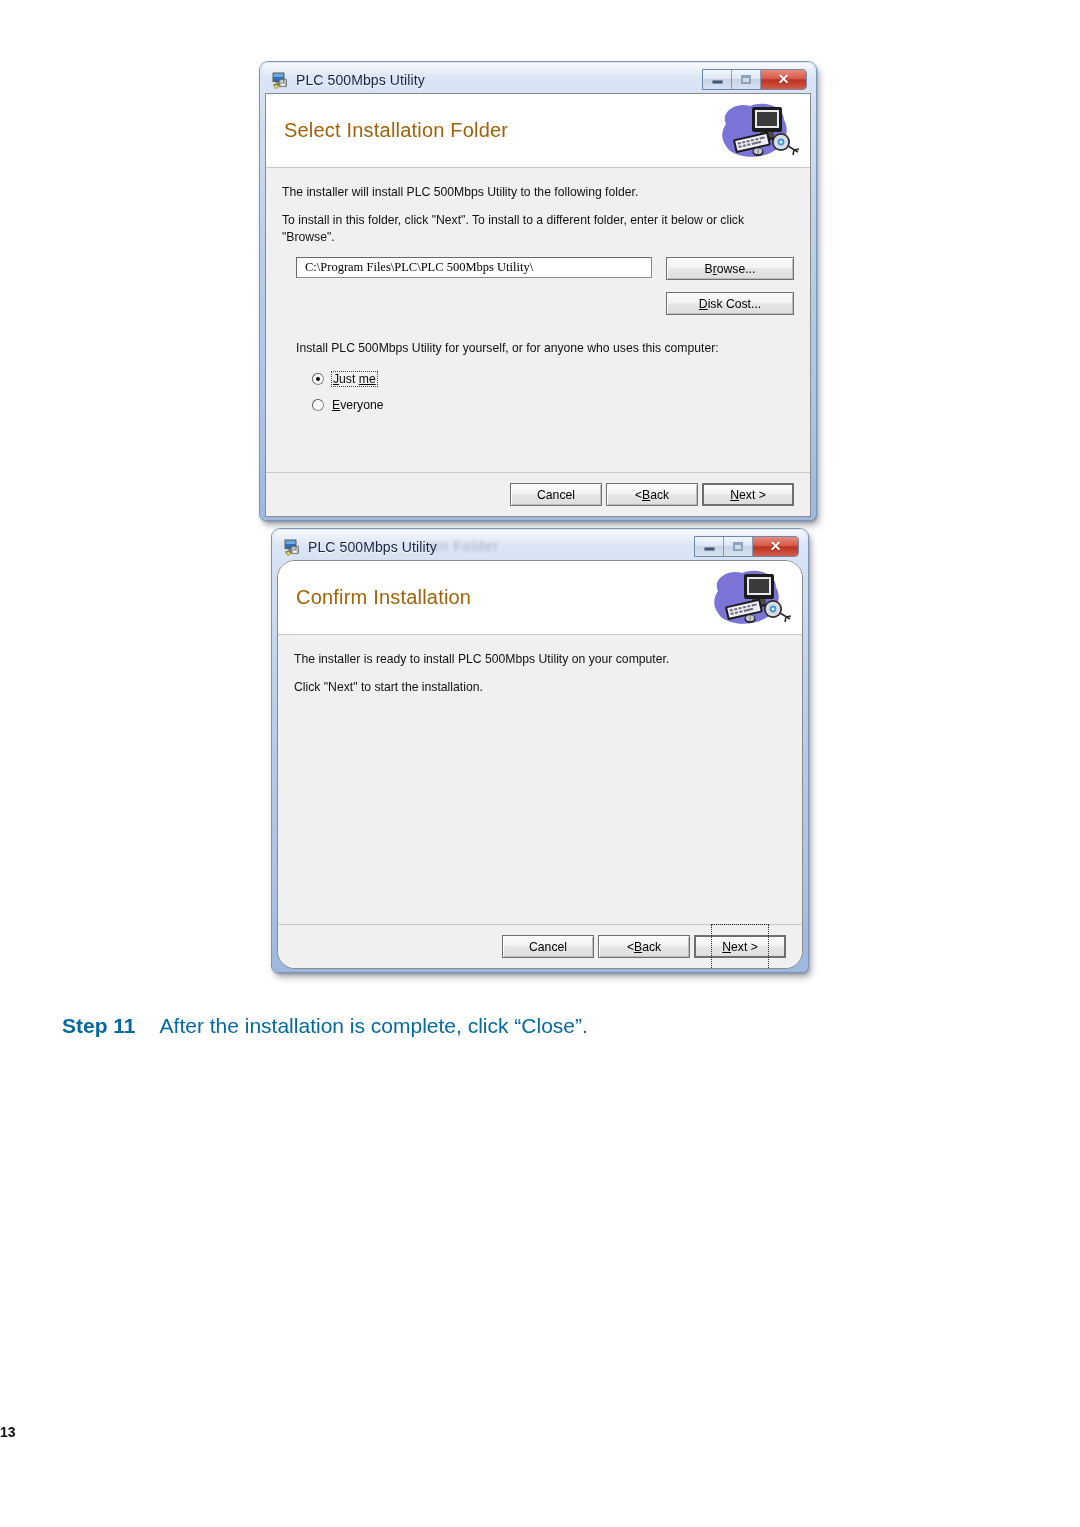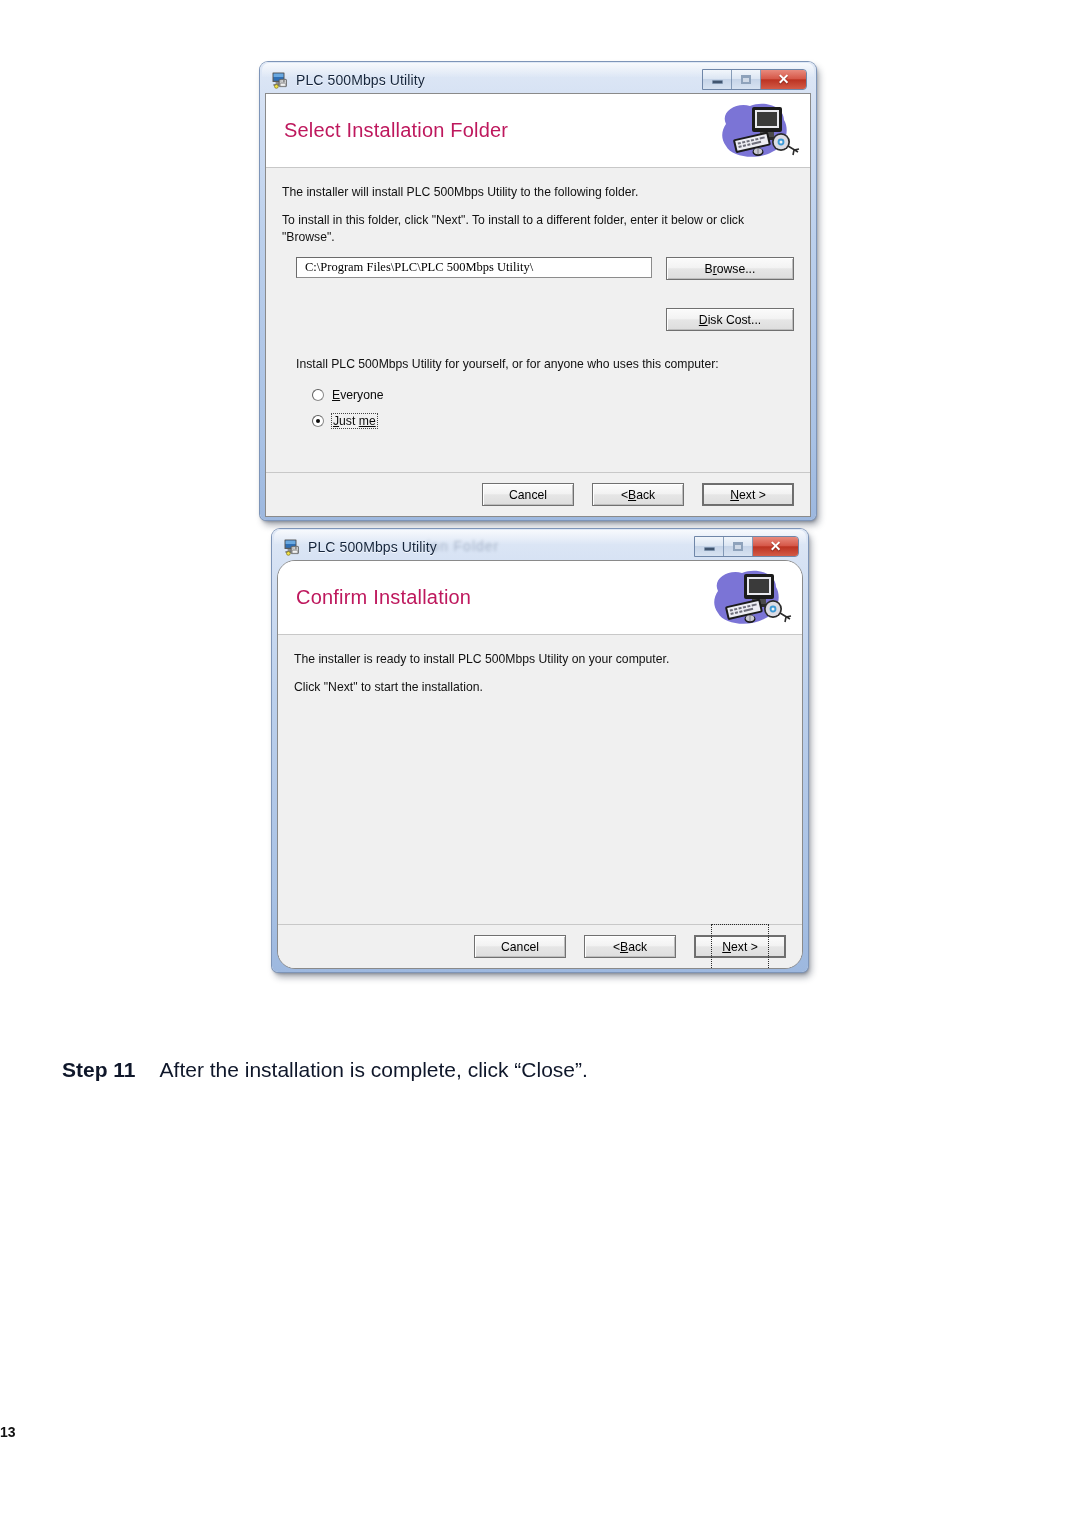--- a/index.html
+++ b/index.html
@@ -127,21 +127,21 @@
   
   .msi-header {
     background: #ffffff;
     border-bottom: 1px solid #c8c8c8;
     display: flex;
     align-items: center;
     position: relative;
   }
   .msi-header-title {
     font-size: 20px;
-    color: #be185d;
+    color: #a16207;
     padding-left: 18px;
     letter-spacing: 0.2px;
     font-family: "Liberation Sans", sans-serif;
   }
 
   
   .banner-art {
     position: absolute;
     right: 8px;
     top: 4px;
@@ -185,21 +185,21 @@
     color: #000;
     padding: 0 8px;
     line-height: 19px;
     white-space: nowrap;
     overflow: hidden;
   }
   .side-buttons {
     margin-left: 14px;
     display: flex;
     flex-direction: column;
-    gap: 28px;
+    gap: 12px;
   }
 
   .winbutton {
     min-width: 128px;
     height: 23px;
     background: linear-gradient(180deg,#fbfbfb 0%,#f3f3f3 45%,#e6e6e6 52%,#ddd 100%);
     border: 1px solid #707070;
     font-size: 12.2px;
     color: #000;
     display: flex;
@@ -256,35 +256,34 @@
   }
 
   .msi-footer {
     position: absolute;
     left: 0; right: 0; bottom: 0;
     height: 44px;
     border-top: 1px solid #c8c8c8;
     display: flex;
     align-items: center;
     justify-content: flex-end;
-    gap: 18px;
+    gap: 4px;
     padding-right: 16px;
     background: #f0f0f0;
   }
   .msi-footer .winbutton { min-width: 92px; }
 
   
   .step-line {
     position: absolute;
     left: 62px;
     top: 1014px;
     font-size: 21px;
-    color: #0f172a;
+    color: #0369a1;
     white-space: nowrap;
-    margin-top: 44px;
   }
   .step-line .step-label {
     font-weight: bold;
     margin-right: 24px;
   }
   .page-number {
     position: absolute;
     left: 0; right: 0;
     top: 1424px;
     font-size: 14px;
@@ -387,29 +386,29 @@
           <div class="winbutton">
             <span><span class="u">D</span>isk Cost...</span>
           </div>
         </div>
       </div>
 
       <div class="install-for">Install PLC 500Mbps Utility for yourself, or for anyone who uses this computer:</div>
 
       <div class="radio-list">
         <div class="radio-row">
+          <span class="radio checked"></span>
+          <span class="radio-label focused">
+            <span class="u">J</span>ust <span class="u">me</span>
+          </span>
+        </div>
+        <div class="radio-row">
           <span class="radio"></span>
           <span class="radio-label">
             <span class="u">E</span>veryone
-          </span>
-        </div>
-        <div class="radio-row">
-          <span class="radio checked"></span>
-          <span class="radio-label focused">
-            <span class="u">J</span>ust <span class="u">me</span>
           </span>
         </div>
       </div>
     </div>
 
     <div class="msi-footer">
       <div class="winbutton">Cancel</div>
       <div class="winbutton">
         &lt; <span class="u">B</span>ack
       </div>

